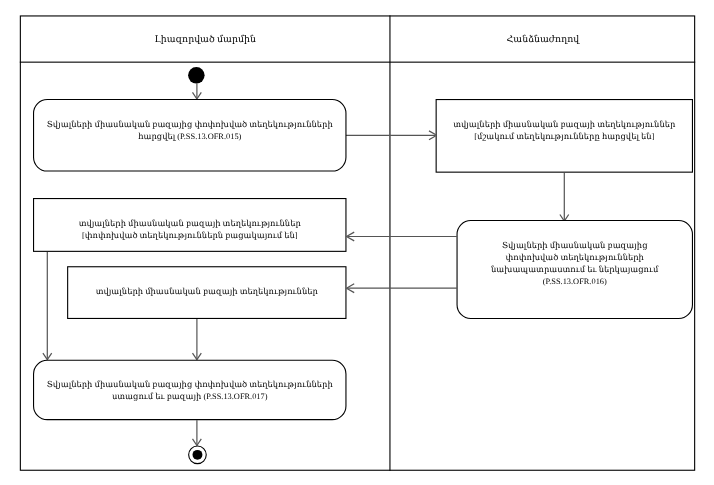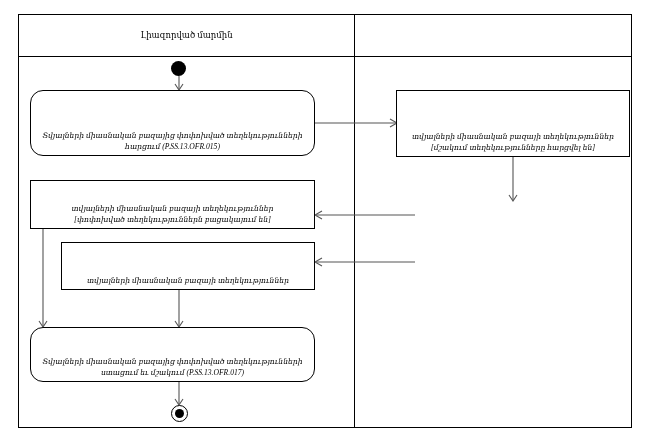--- a/index.html
+++ b/index.html
@@ -62,28 +62,27 @@
   .lane-title.left  { left: 19px;  width: 335px; }
   .lane-title.right { left: 355px; width: 277px; }
 
   
   .node {
     position: absolute;
     box-sizing: border-box;
     border: 1px solid #000;
     background: #ffffff;
     display: flex;
-    align-items: flex-end;
+    align-items: flex-start;
     justify-content: center;
     text-align: center;
     font-size: 7.6px;
     line-height: 1.45;
-    padding: 3px 8px;
+    padding: 16px 8px;
     z-index: 3;
-    font-style: italic;
   }
   .node.rounded { border-radius: 13px; }
   .node .txt { display: block; width: 100%; }
 
   
   .initial-node {
     position: absolute;
     width: 15px;
     height: 15px;
     border-radius: 50%;
@@ -124,20 +123,21 @@
 </head>
 <body>
 
 <div id="canvas">
 
   <div class="lane-frame"></div>
   <div class="lane-divider-v"></div>
   <div class="lane-divider-h"></div>
 
   <div class="lane-title left">Լիազորված մարմին</div>
+  <div class="lane-title right">Հանձնաժողով</div>
 
   <svg id="wires">
 
     <line x1="179" y1="76" x2="179" y2="89"></line>
     <path class="head" d="M175,84 L179,90 L183,84"></path>
 
     <line x1="314" y1="123" x2="396" y2="123"></line>
     <path class="head" d="M390,119 L397,123 L390,127"></path>
 
     <line x1="513" y1="157" x2="513" y2="200"></line>
@@ -157,47 +157,55 @@
 
     <line x1="179" y1="382" x2="179" y2="404"></line>
     <path class="head" d="M175,399 L179,405 L183,399"></path>
   </svg>
 
   <div class="initial-node" style="left:171px; top:61px;"></div>
 
   <div class="node rounded" style="left:30px; top:90px; width:285px; height:66px;">
     <span class="txt">
       <span>Տվյալների միասնական բազայից փոփոխված տեղեկությունների</span><br>
-      <span>հարցում (P.SS.13.OFR.015)</span>
+      <span>հարցվել (P.SS.13.OFR.015)</span>
     </span>
   </div>
 
   <div class="node" style="left:396px; top:90px; width:234px; height:67px;">
     <span class="txt">
       <span>տվյալների միասնական բազայի տեղեկություններ</span><br>
       <span>[մշակում տեղեկությունները հարցվել են]</span>
     </span>
   </div>
 
+  <div class="node rounded" style="left:415px; top:200px; width:215px; height:90px;">
+    <span class="txt">
+      <span>Տվյալների միասնական բազայից</span><br>
+      <span>փոփոխված տեղեկությունների</span><br>
+      <span>նախապատրաստում եւ ներկայացում</span><br>
+      <span>(P.SS.13.OFR.016)</span>
+    </span>
+  </div>
 
   <div class="node" style="left:30px; top:180px; width:285px; height:49px;">
     <span class="txt">
       <span>տվյալների միասնական բազայի տեղեկություններ</span><br>
       <span>[փոփոխված տեղեկություններն բացակայում են]</span>
     </span>
   </div>
 
   <div class="node" style="left:61px; top:242px; width:254px; height:48px;">
     <span class="txt">
       <span>տվյալների միասնական բազայի տեղեկություններ</span><br>
     </span>
   </div>
 
   <div class="node rounded" style="left:30px; top:327px; width:285px; height:55px;">
     <span class="txt">
       <span>Տվյալների միասնական բազայից փոփոխված տեղեկությունների</span><br>
-      <span>ստացում եւ մշակում (P.SS.13.OFR.017)</span>
+      <span>ստացում եւ բազայի (P.SS.13.OFR.017)</span>
     </span>
   </div>
 
   <div class="final-node" style="left:171px; top:405px;"></div>
 
 </div>
 
 </body></html>

